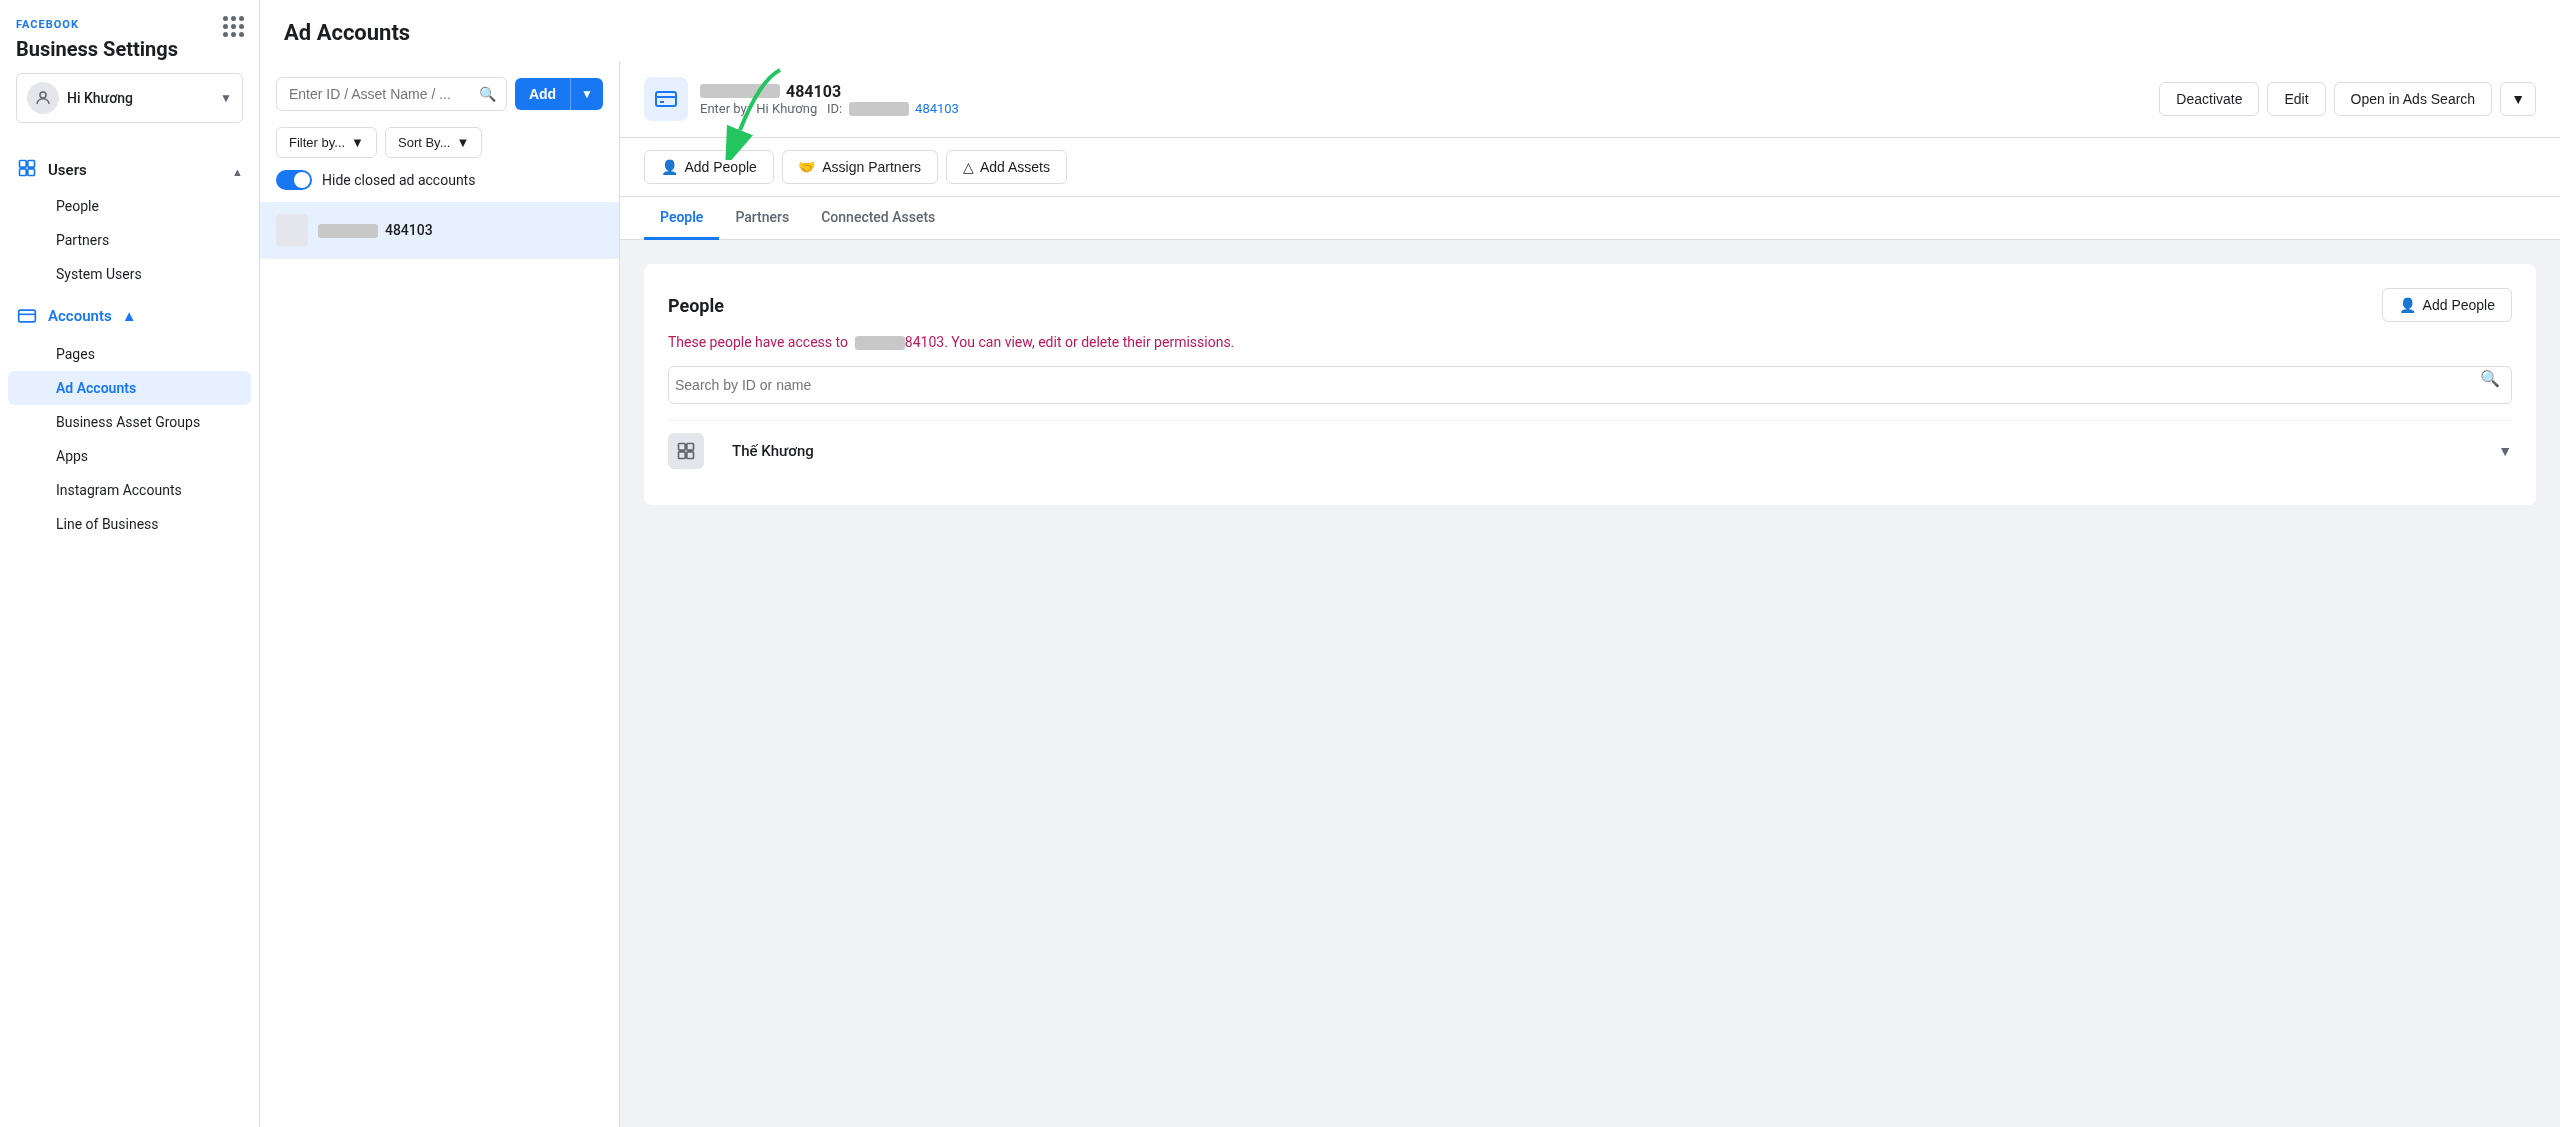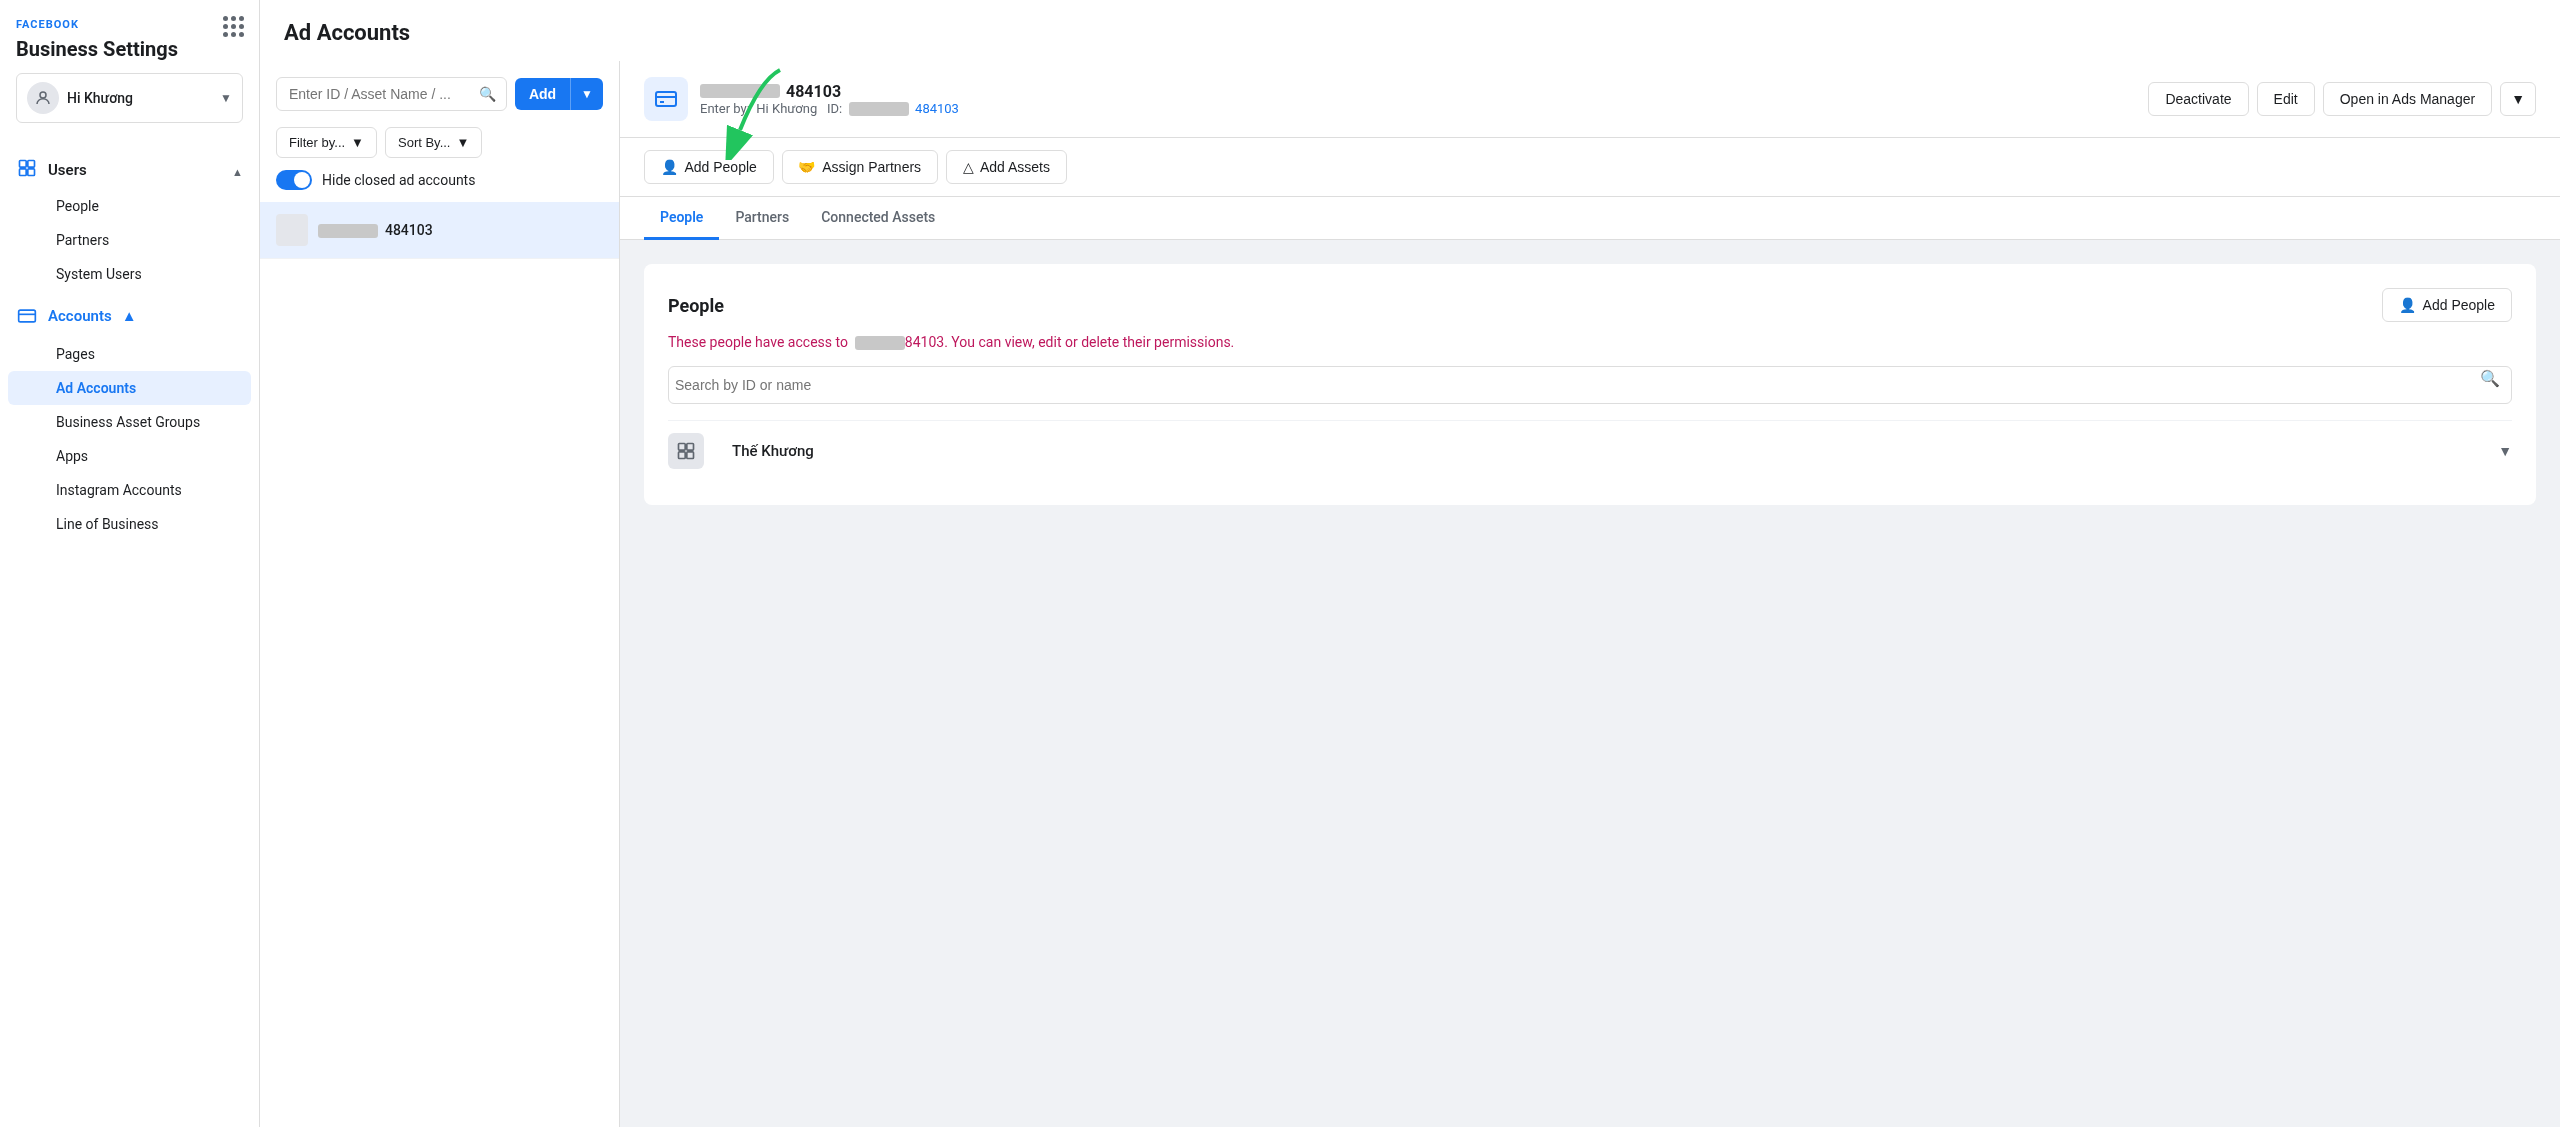--- a/index.html
+++ b/index.html
@@ -647,21 +647,21 @@
               <span>Enter by:</span>
               &nbsp;<span>Hi Khương</span>
               &nbsp;&nbsp;<span>ID:</span>&nbsp;
               <span class="redacted" style="width:60px;">&nbsp;</span>
               &nbsp;<a class="account-id-link" href="#">484103</a>
             </div>
           </div>
           <div class="action-buttons">
             <button class="action-btn">Deactivate</button>
             <button class="action-btn">Edit</button>
-            <button class="action-btn">Open in Ads Manager</button>
+            <button class="action-btn">Open in Ads Search</button>
             <button class="action-btn-dropdown">▼</button>
           </div>
         </div>
 
         <div class="detail-actions">
           <button class="detail-action-btn">
             <span>👤</span>
             <span>Add People</span>
           </button>
           <button class="detail-action-btn">

